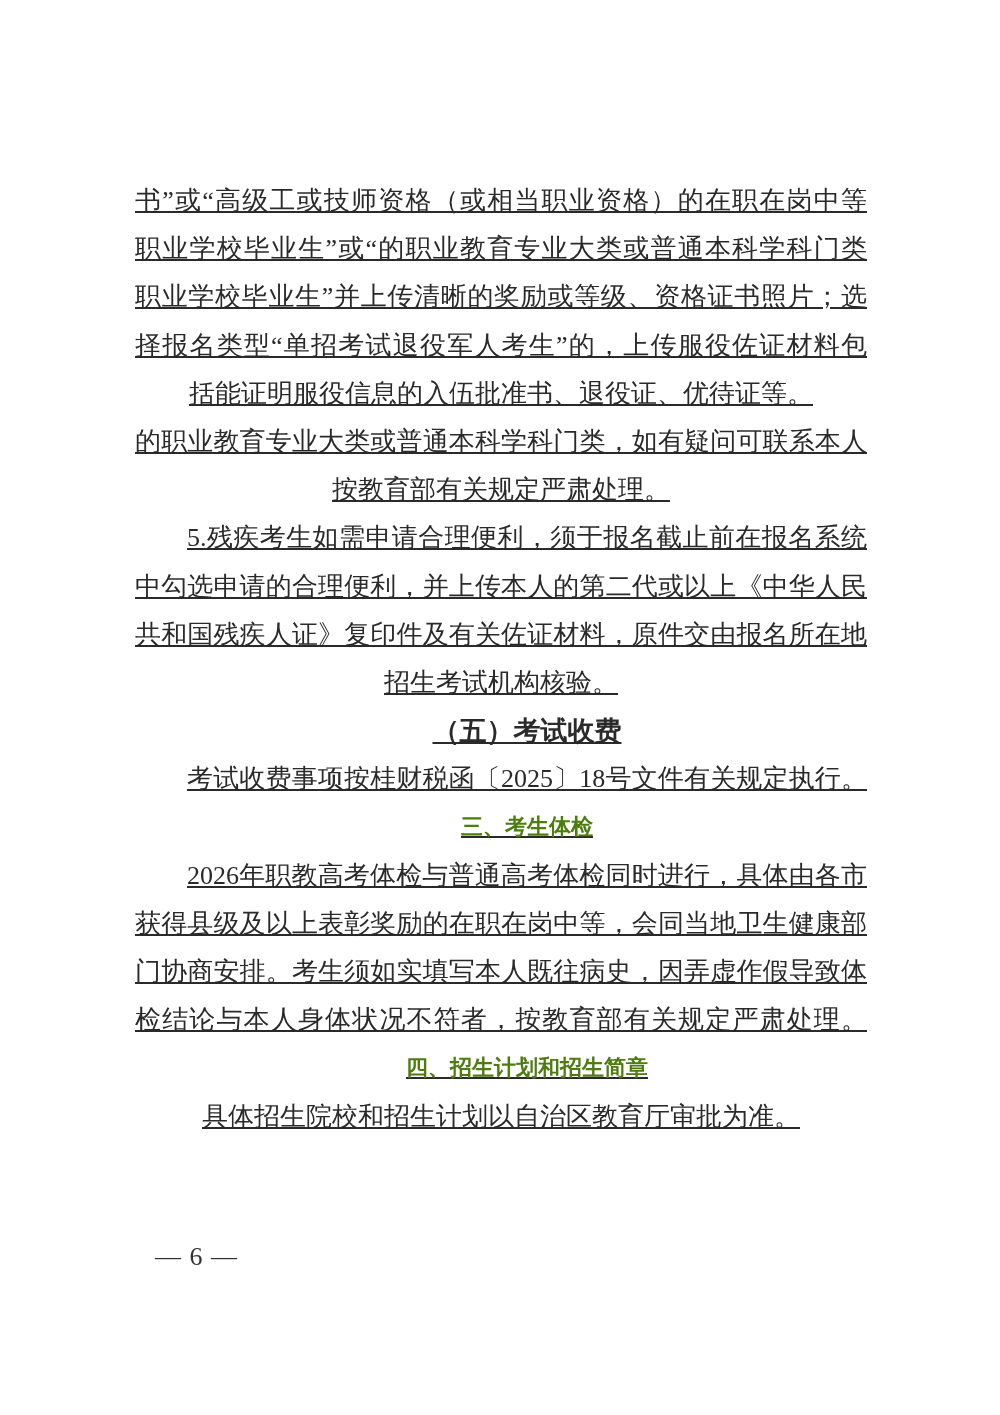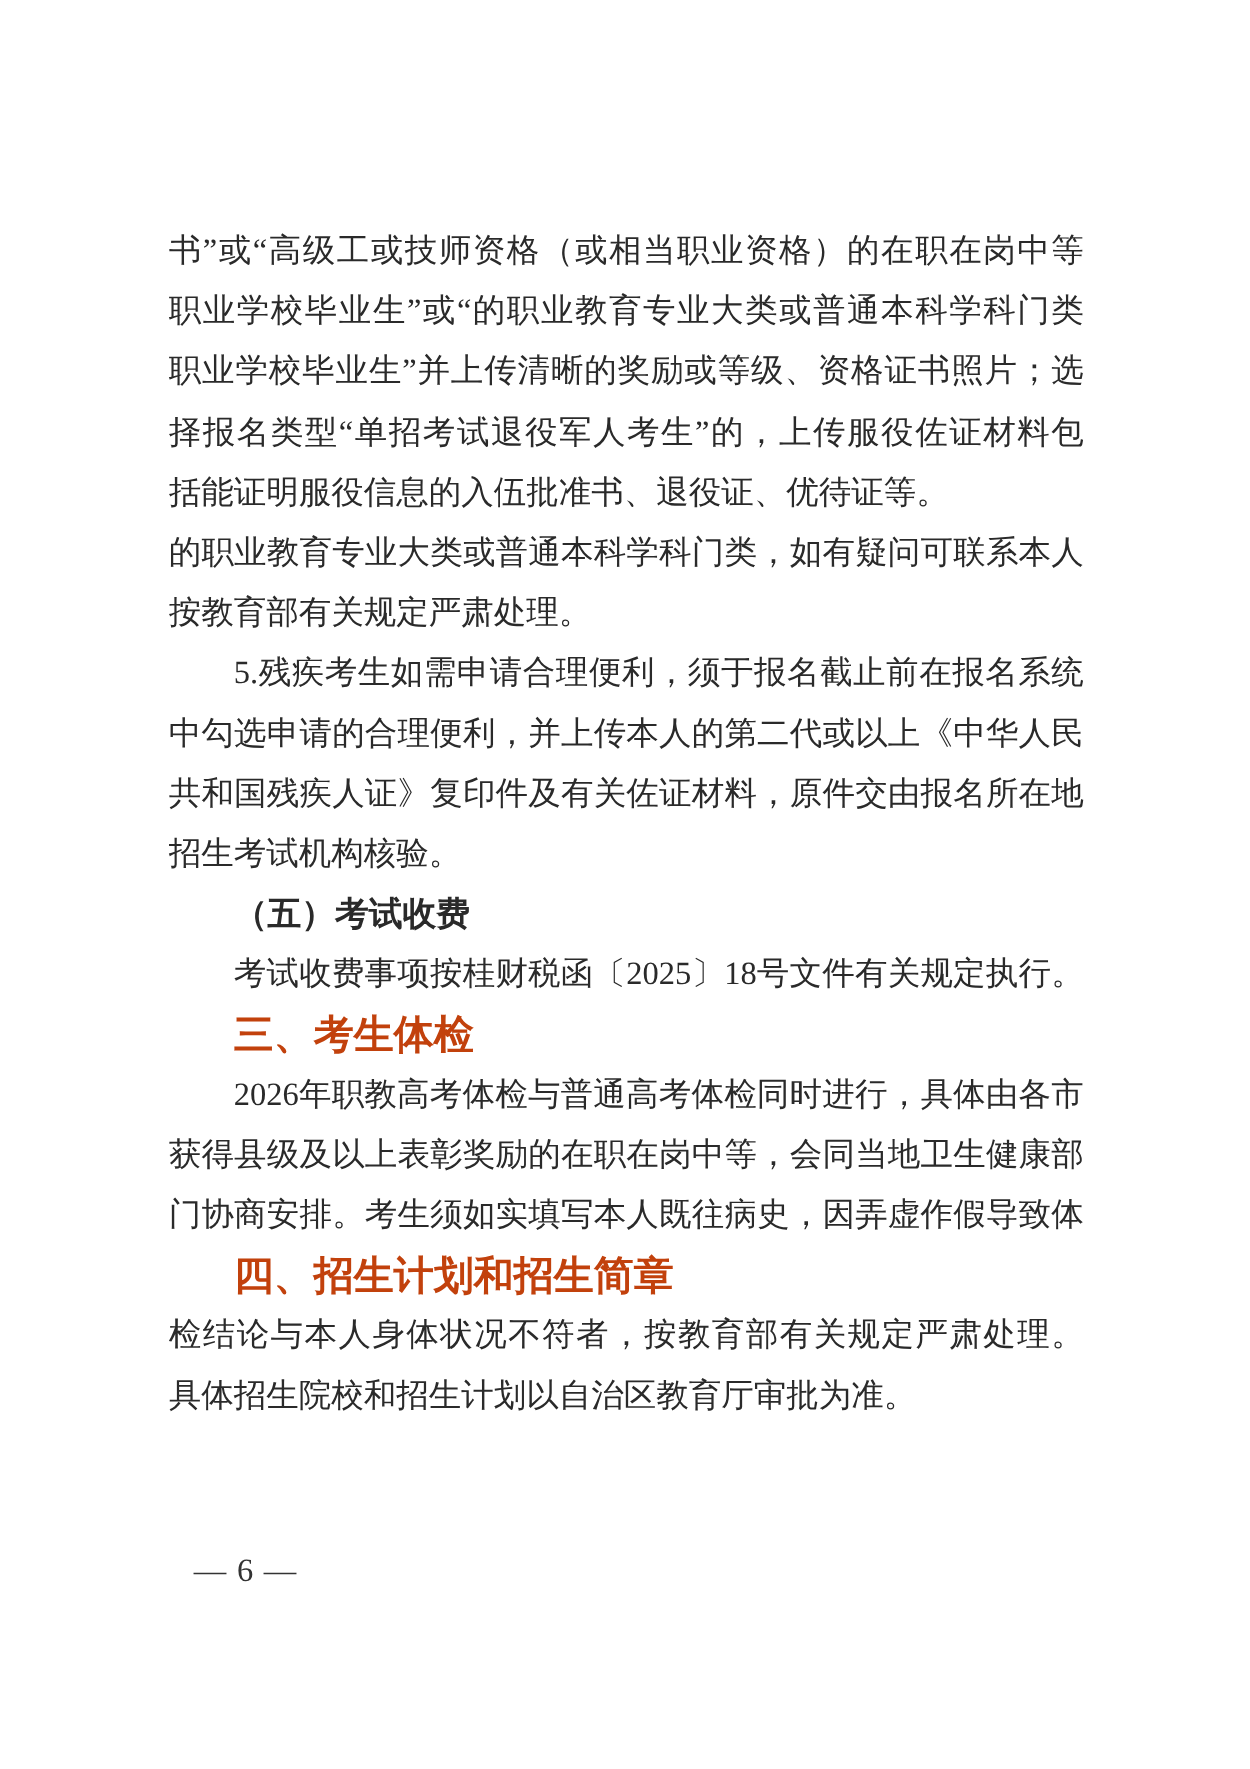--- a/index.html
+++ b/index.html
@@ -14,27 +14,28 @@
     background: #ffffff;
     overflow: hidden;
     font-family: "Liberation Serif", serif;
     color: #2a2a2a;
   }
   .content {
     position: absolute;
     left: 135px;
     top: 177px;
     width: 732px;
+    text-decoration: underline;
   }
   .line {
     font-size: 26px;
     line-height: 48.2px;
     height: 48.2px;
     overflow: hidden;
-    text-align: left;
+    text-align: center;
     white-space: normal;
   }
   
   .j {
     text-align: justify;
     text-align-last: justify;
   }
   
   .ind {
     padding-left: 52px;
@@ -42,22 +43,22 @@
   
   .k {
     font-family: "Liberation Serif", serif;
     font-weight: bold;
     font-size: 27px;
   }
   
   .h {
     font-family: "Liberation Sans", sans-serif;
     font-weight: bold;
-    font-size: 32px;
-    color: #c2410c;
+    font-size: 22px;
+    color: #4d7c0f;
   }
   .footer {
     position: absolute;
     left: 155px;
     top: 1244px;
     font-size: 26px;
     line-height: 26px;
     color: #333333;
     letter-spacing: 1px;
   }
@@ -77,19 +78,19 @@
     <div class="line j ind">5.残疾考生如需申请合理便利，须于报名截止前在报名系统</div>
     <div class="line j">中勾选申请的合理便利，并上传本人的第二代或以上《中华人民</div>
     <div class="line j">共和国残疾人证》复印件及有关佐证材料，原件交由报名所在地</div>
     <div class="line">招生考试机构核验。</div>
     <div class="line k ind">（五）考试收费</div>
     <div class="line j ind">考试收费事项按桂财税函〔2025〕18号文件有关规定执行。</div>
     <div class="line h ind">三、考生体检</div>
     <div class="line j ind">2026年职教高考体检与普通高考体检同时进行，具体由各市</div>
     <div class="line j">获得县级及以上表彰奖励的在职在岗中等，会同当地卫生健康部</div>
     <div class="line j">门协商安排。考生须如实填写本人既往病史，因弄虚作假导致体</div>
+    <div class="line j">检结论与本人身体状况不符者，按教育部有关规定严肃处理。</div>
     <div class="line h ind">四、招生计划和招生简章</div>
-    <div class="line j">检结论与本人身体状况不符者，按教育部有关规定严肃处理。</div>
     <div class="line">具体招生院校和招生计划以自治区教育厅审批为准。</div>
   </div>
 
   <div class="footer">— 6 —</div>
 </div>
 
 </body></html>

